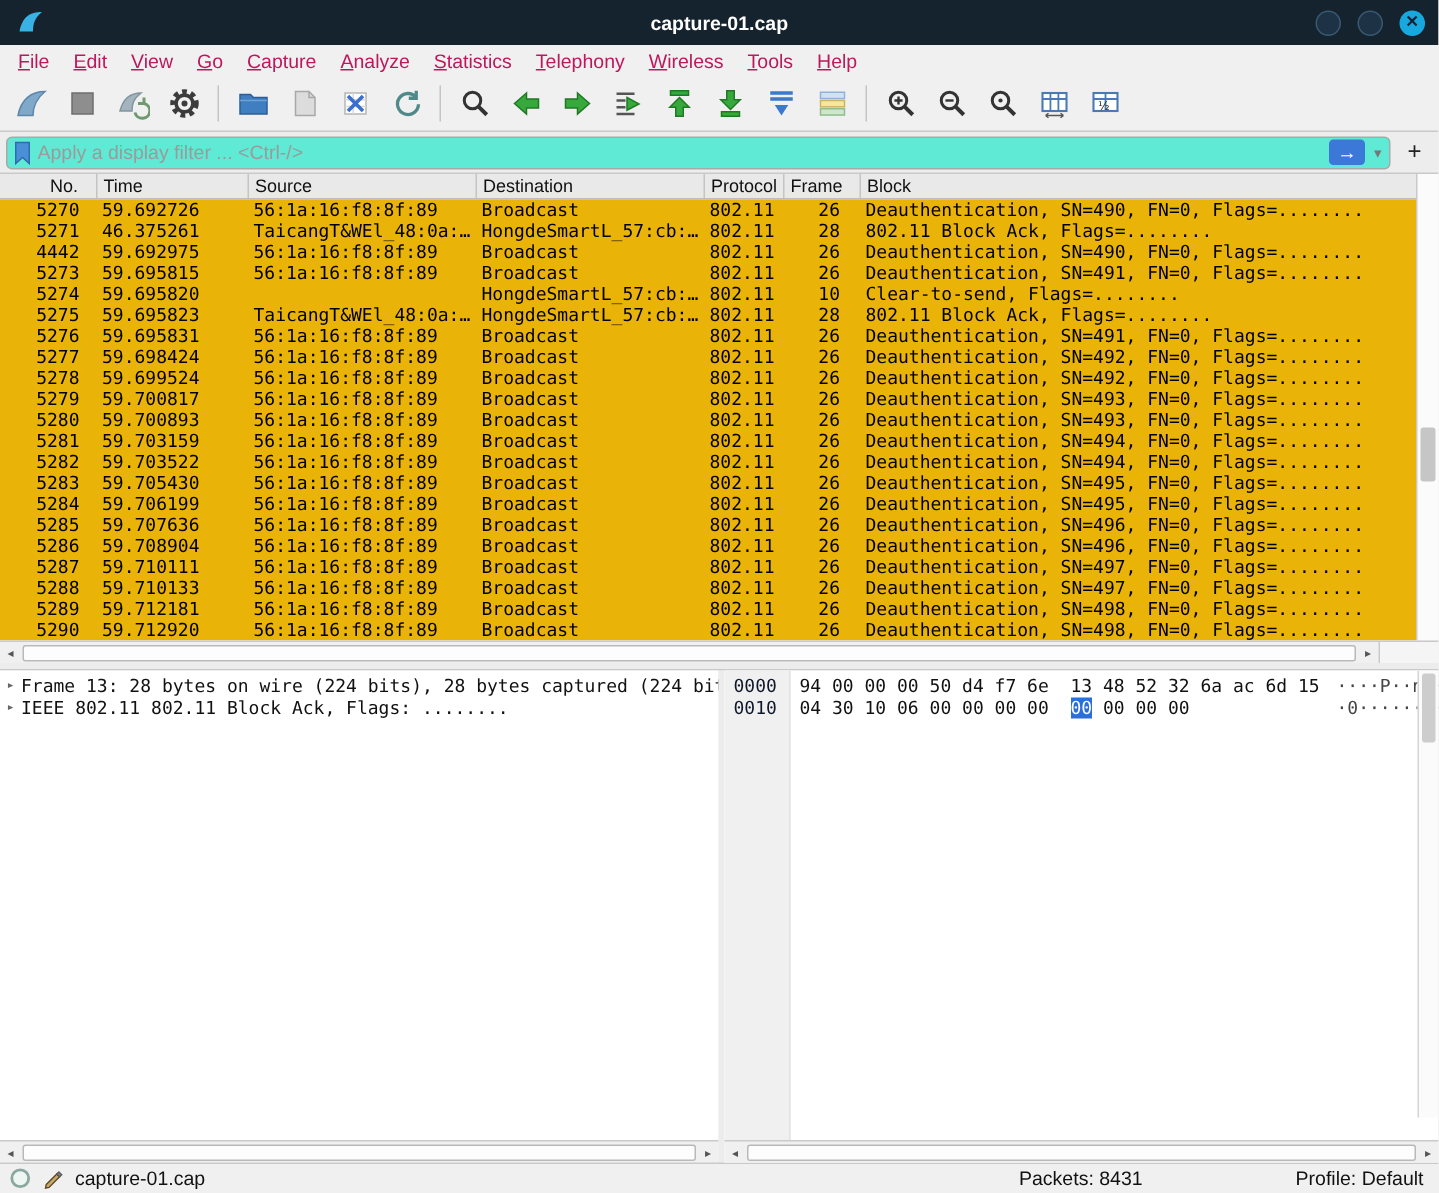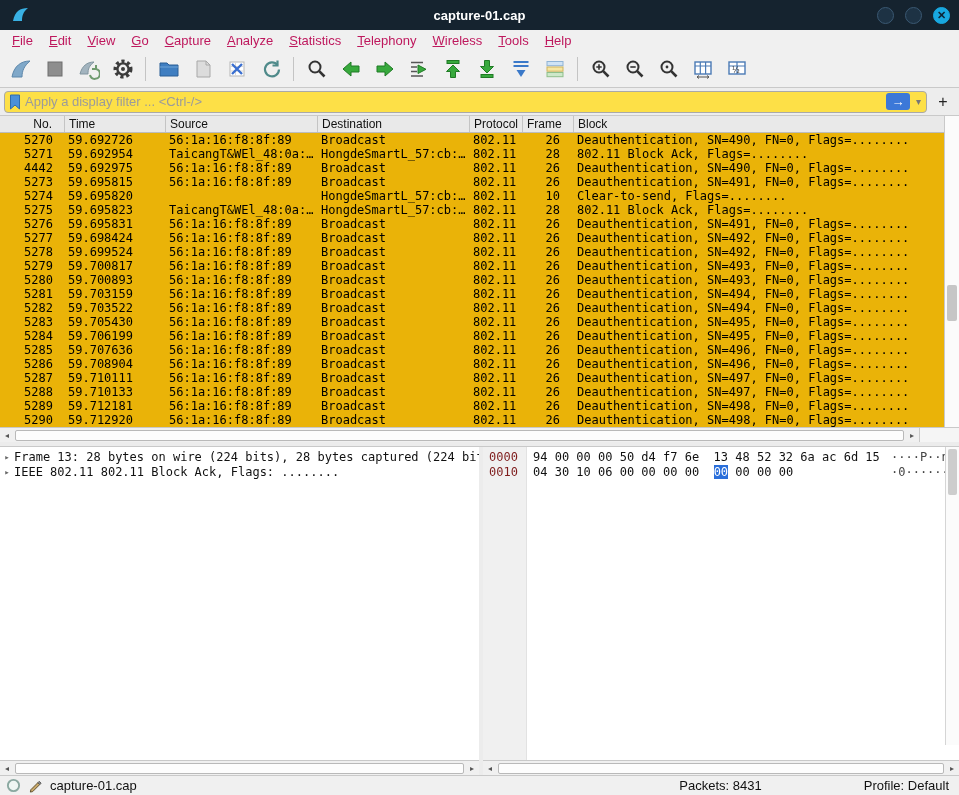--- a/index.html
+++ b/index.html
@@ -20,21 +20,21 @@
   .menu-item { padding: 1px 8px; color: #be185d; }
   .menu-item u { text-decoration: underline; }
 
   
   .toolbar { height: 38px; background: #f0f0f0; border-bottom: 1px solid #c9c9c9; display: flex; align-items: center; padding-left: 5px; gap: 3px; flex-shrink: 0; }
   .tool-btn { width: 31px; height: 30px; display: flex; align-items: center; justify-content: center; border-radius: 3px; }
   .tool-sep { width: 1px; height: 24px; background: #c4c4c4; margin: 0 4px; }
 
   
   .filterbar { height: 28px; background: #ededed; border-bottom: 1px solid #c9c9c9; display: flex; align-items: center; padding: 0 6px 0 4px; gap: 6px; flex-shrink: 0; }
-  .filter-wrap { flex: 1; height: 22px; background: #fde047; border: 1px solid #a9a9a9; border-radius: 4px; display: flex; align-items: center; padding: 0 3px 0 4px; gap: 4px; }
+  .filter-wrap { flex: 1; height: 22px; background: #5eead4; border: 1px solid #a9a9a9; border-radius: 4px; display: flex; align-items: center; padding: 0 3px 0 4px; gap: 4px; }
   .filter-input { flex: 1; border: none; outline: none; font-size: 13px; color: #333; background: transparent; font-family: "Liberation Sans", sans-serif; }
   .filter-input::placeholder { color: #9b9b9b; }
   .apply-btn { width: 24px; height: 17px; background: #3c78d8; border-radius: 3px; color: #fff; display: flex; align-items: center; justify-content: center; font-size: 13px; line-height: 1; }
   .caret-btn { color: #777; font-size: 10px; padding: 0 2px; }
   .add-btn { width: 20px; text-align: center; font-size: 16px; color: #222; line-height: 1; }
 
   
   .packet-area { height: 326px; position: relative; background: #fff; flex-shrink: 0; }
   .header-row { display: flex; height: 17px; background: #e9e9e9; border-bottom: 1px solid #bdbdbd; font-size: 12px; color: #111; margin-right: 15px; overflow: hidden; align-items: center; }
   .hcell { border-right: 1px solid #c4c4c4; padding: 1px 4px; white-space: nowrap; overflow: hidden; flex-shrink: 0; }
@@ -67,21 +67,21 @@
   .twisty { color: #666; font-size: 9px; width: 14px; text-align: center; flex-shrink: 0; }
   .pane-hscroll { height: 15px; background: #f0f0f0; border-top: 1px solid #c9c9c9; display: flex; align-items: center; flex-shrink: 0; }
 
   .splitter-v { width: 4px; background: #ececec; flex-shrink: 0; }
 
   .hex-pane { flex: 1; background: #fff; display: flex; flex-direction: column; min-width: 0; position: relative; }
   .hex-content { flex: 1; position: relative; overflow: hidden; }
   .hex-gutter { position: absolute; left: 0; top: 0; bottom: 0; width: 44px; background: #f0f0f0; border-right: 1px solid #e2e2e2; }
   .hex-rows { position: relative; padding-top: 3px; }
   .hex-row { display: flex; height: 15px; line-height: 15px; font-family: "DejaVu Sans Mono", monospace; font-size: 12px; }
-  .hoffset { width: 44px; padding-left: 6px; color: #7f1d1d; flex-shrink: 0; }
+  .hoffset { width: 44px; padding-left: 6px; color: #0f172a; flex-shrink: 0; }
   .hbytes { white-space: pre; width: 358px; margin-left: 6px; flex-shrink: 0; color: #111; }
   .hsel { background: #2a6fdb; color: #fff; }
   .hascii { white-space: pre; color: #444; overflow: hidden; }
   .hex-vscroll { position: absolute; top: 0; right: 0; bottom: 15px; width: 14px; background: #fbfbfb; border-left: 1px solid #d5d5d5; }
   .hex-vscroll .thumb { position: absolute; left: 2px; right: 2px; top: 2px; height: 46px; background: #cdcdcd; border-radius: 2px; }
 
   
   .statusbar { height: 20px; background: #f0f0f0; border-top: 1px solid #c9c9c9; display: flex; align-items: center; padding: 0 10px 0 6px; gap: 7px; font-size: 13px; color: #111; flex-shrink: 0; }
   .sb-spacer { flex: 1; }
   .sb-gap { width: 88px; }
@@ -283,21 +283,21 @@
           <span class="pcell c0">5270</span>
           <span class="pcell c1">59.692726</span>
           <span class="pcell c2">56:1a:16:f8:8f:89</span>
           <span class="pcell c3">Broadcast</span>
           <span class="pcell c4">802.11</span>
           <span class="pcell c5">26</span>
           <span class="pcell c6">Deauthentication, SN=490, FN=0, Flags=........</span>
         </div>
         <div class="prow">
           <span class="pcell c0">5271</span>
-          <span class="pcell c1">59.692954</span>
+          <span class="pcell c1">46.375261</span>
           <span class="pcell c2">TaicangT&amp;WEl_48:0a:…</span>
           <span class="pcell c3">HongdeSmartL_57:cb:…</span>
           <span class="pcell c4">802.11</span>
           <span class="pcell c5">28</span>
           <span class="pcell c6">802.11 Block Ack, Flags=........</span>
         </div>
         <div class="prow">
           <span class="pcell c0">4442</span>
           <span class="pcell c1">59.692975</span>
           <span class="pcell c2">56:1a:16:f8:8f:89</span>

